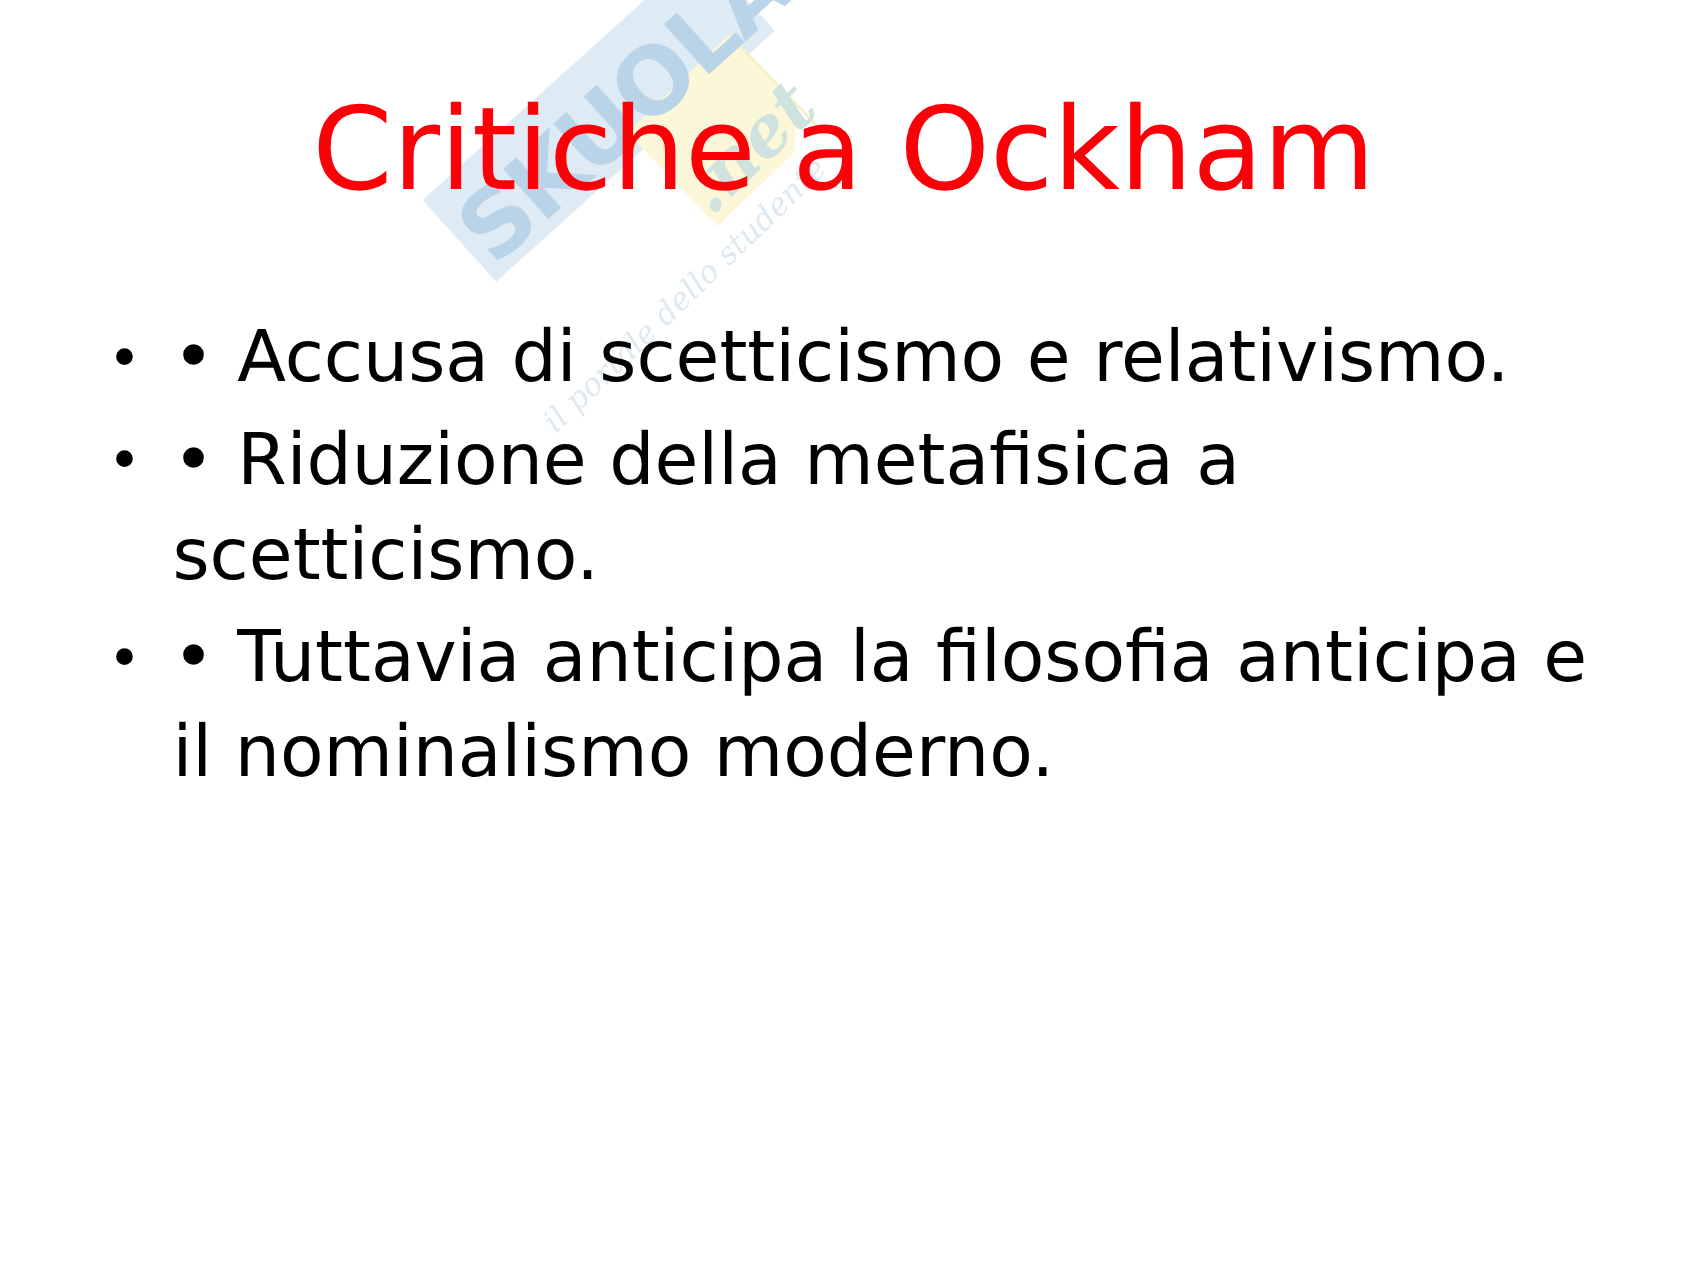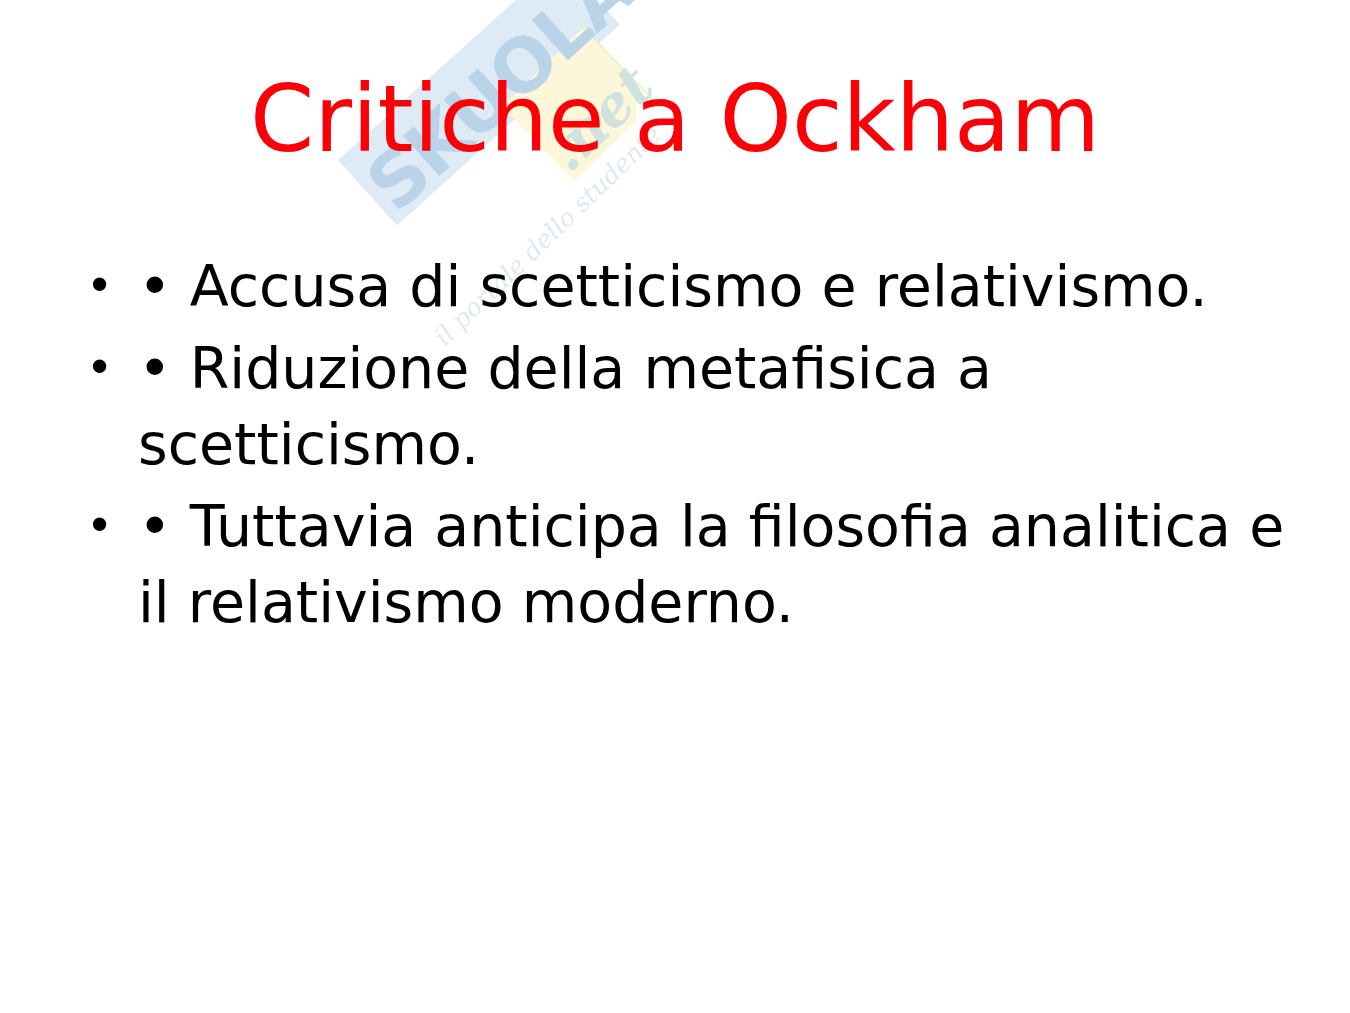--- a/index.html
+++ b/index.html
@@ -188,19 +188,19 @@
         <span class="bullet-text">• Accusa di scetticismo e relativismo.</span>
       </li>
 
       <li class="bullet-item">
         <span class="bullet-marker">•</span>
         <span class="bullet-text">• Riduzione della metafisica a scetticismo.</span>
       </li>
 
       <li class="bullet-item">
         <span class="bullet-marker">•</span>
-        <span class="bullet-text">• Tuttavia anticipa la filosofia analitica e il relativismo moderno.</span>
+        <span class="bullet-text">• Tuttavia anticipa la filosofia anticipa e il nominalismo moderno.</span>
       </li>
 
     </ul>
 
   </div>
 </div>
 
 </body></html>

